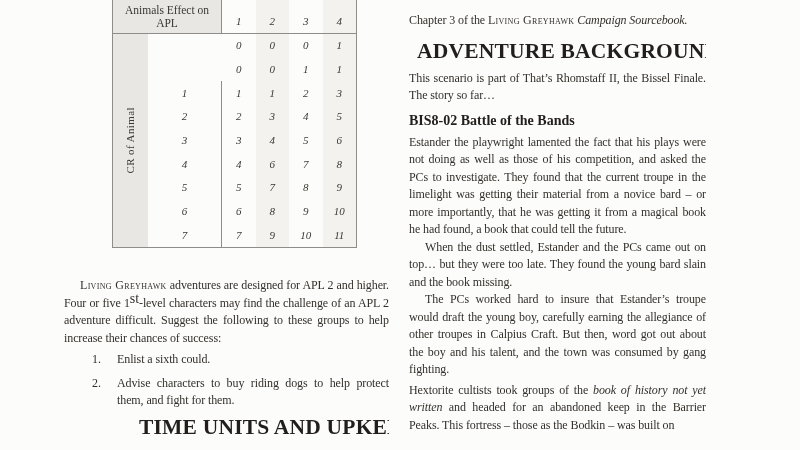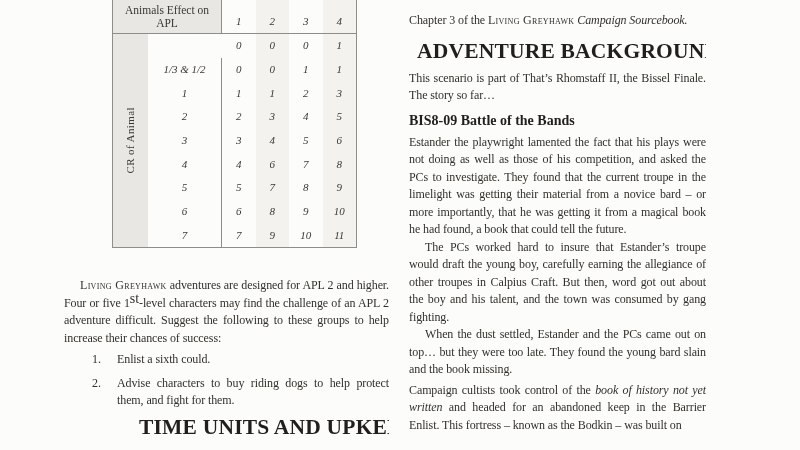--- a/index.html
+++ b/index.html
@@ -83,21 +83,20 @@
       <div class="cell apl-h stripe" style="grid-area: 1 / 4;">2</div>
       <div class="cell apl-h" style="grid-area: 1 / 5;">3</div>
       <div class="cell apl-h stripe" style="grid-area: 1 / 6;">4</div>
       <div class="cell side" style="grid-area: 2 / 1 / 11 / 2;">
         <span class="vert">CR of Animal</span>
       </div>
       <div class="cell val" style="grid-area: 2 / 3;">0</div>
       <div class="cell val stripe" style="grid-area: 2 / 4;">0</div>
       <div class="cell val" style="grid-area: 2 / 5;">0</div>
       <div class="cell val stripe" style="grid-area: 2 / 6;">1</div>
-      <div class="cell rlabel" style="grid-area: 3 / 2;">1/3 &amp; 1/2</div>
       <div class="cell val" style="grid-area: 3 / 3;">0</div>
       <div class="cell val stripe" style="grid-area: 3 / 4;">0</div>
       <div class="cell val" style="grid-area: 3 / 5;">1</div>
       <div class="cell val stripe" style="grid-area: 3 / 6;">1</div>
       <div class="cell rlabel" style="grid-area: 4 / 2;">1</div>
       <div class="cell val" style="grid-area: 4 / 3;">1</div>
       <div class="cell val stripe" style="grid-area: 4 / 4;">1</div>
       <div class="cell val" style="grid-area: 4 / 5;">2</div>
       <div class="cell val stripe" style="grid-area: 4 / 6;">3</div>
       <div class="cell rlabel" style="grid-area: 5 / 2;">2</div>
@@ -147,23 +146,23 @@
     <div class="big-head lc-head">TIME UNITS AND UPKEEP</div>
   </div>
 
   <div class="col col-right">
     <div class="nowrap rc-chapter"><span>Chapter 3 of the </span><span class="sc">Living Greyhawk</span><span class="it"> Campaign Sourcebook.</span></div>
 
     <div class="big-head rc-head">ADVENTURE BACKGROUND</div>
 
     <p class="just rc-intro">This scenario is part of That’s Rhomstaff II, the Bissel Finale. The story so far…</p>
 
-    <div class="sub-head rc-sub1">BIS8-09 Battle of the Bands</div>
+    <div class="sub-head rc-sub1">BIS8-02 Battle of the Bands</div>
 
     <p class="just rc-p1">Estander the playwright lamented the fact that his plays were not doing as well as those of his competition, and asked the PCs to investigate. They found that the current troupe in the limelight was getting their material from a novice bard – or more importantly, that he was getting it from a magical book he had found, a book that could tell the future.</p>
+    <p class="just indent rc-p3">When the dust settled, Estander and the PCs came out on top… but they were too late. They found the young bard slain and the book missing.</p>
     <p class="just indent rc-p2">The PCs worked hard to insure that Estander’s troupe would draft the young boy, carefully earning the allegiance of other troupes in Calpius Craft. But then, word got out about the boy and his talent, and the town was consumed by gang fighting.</p>
-    <p class="just indent rc-p3">When the dust settled, Estander and the PCs came out on top… but they were too late. They found the young bard slain and the book missing.</p>
 
 
-    <p class="just rc-p4"><span>Campaign cultists took control of the </span><span class="it">book of history not yet written</span><span> and headed for an abandoned keep in the Barrier Enlist. This fortress – known as the Bodkin – was built on</span></p>
+    <p class="just rc-p4"><span>Hextorite cultists took groups of the </span><span class="it">book of history not yet written</span><span> and headed for an abandoned keep in the Barrier Peaks. This fortress – those as the Bodkin – was built on</span></p>
   </div>
 
 </div>
 
 </body></html>

